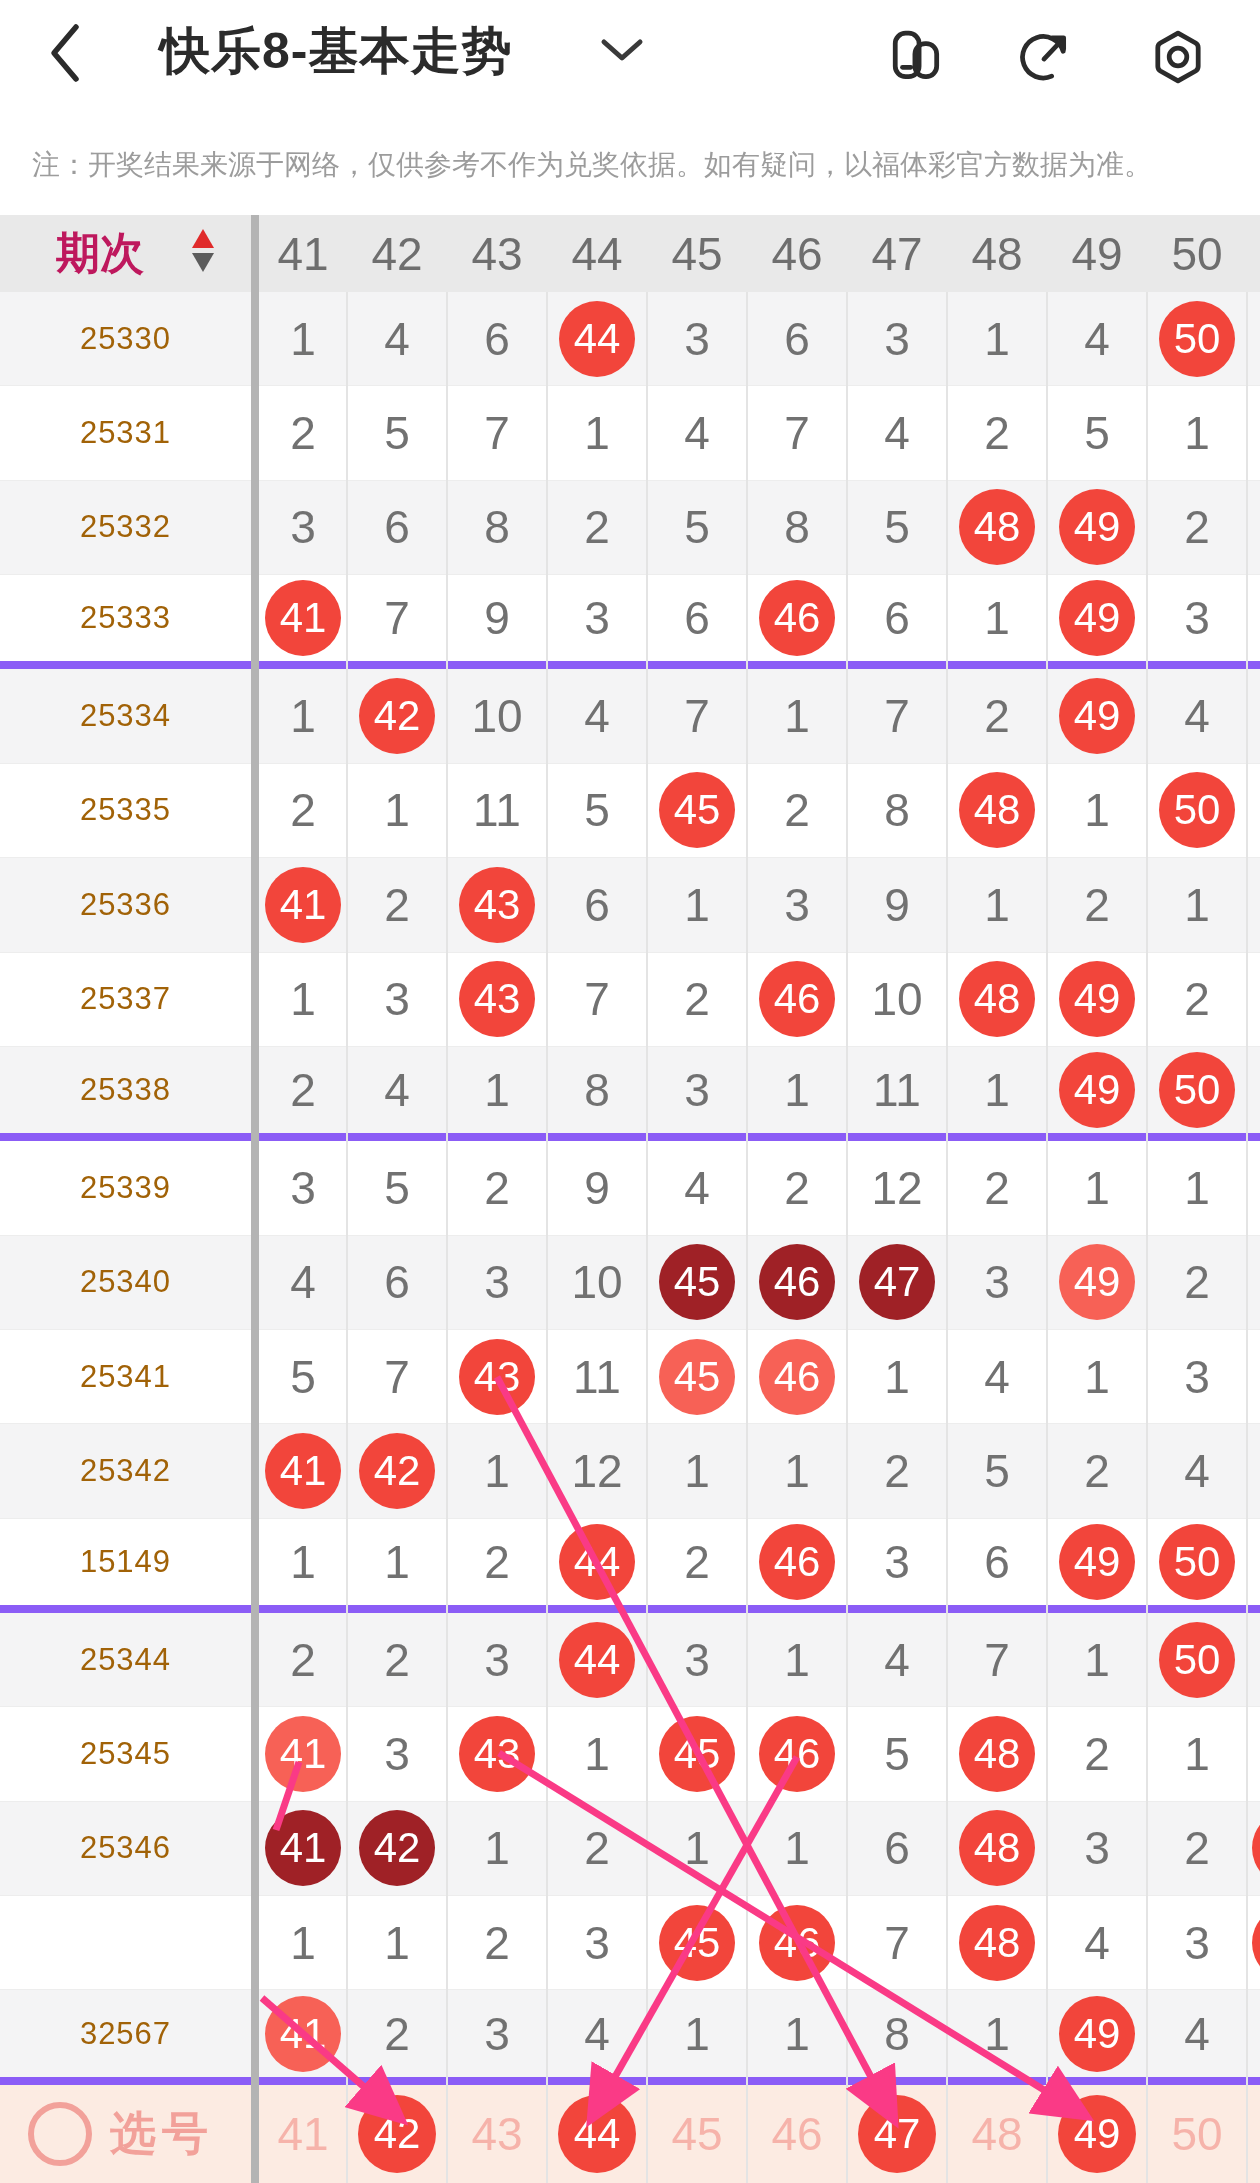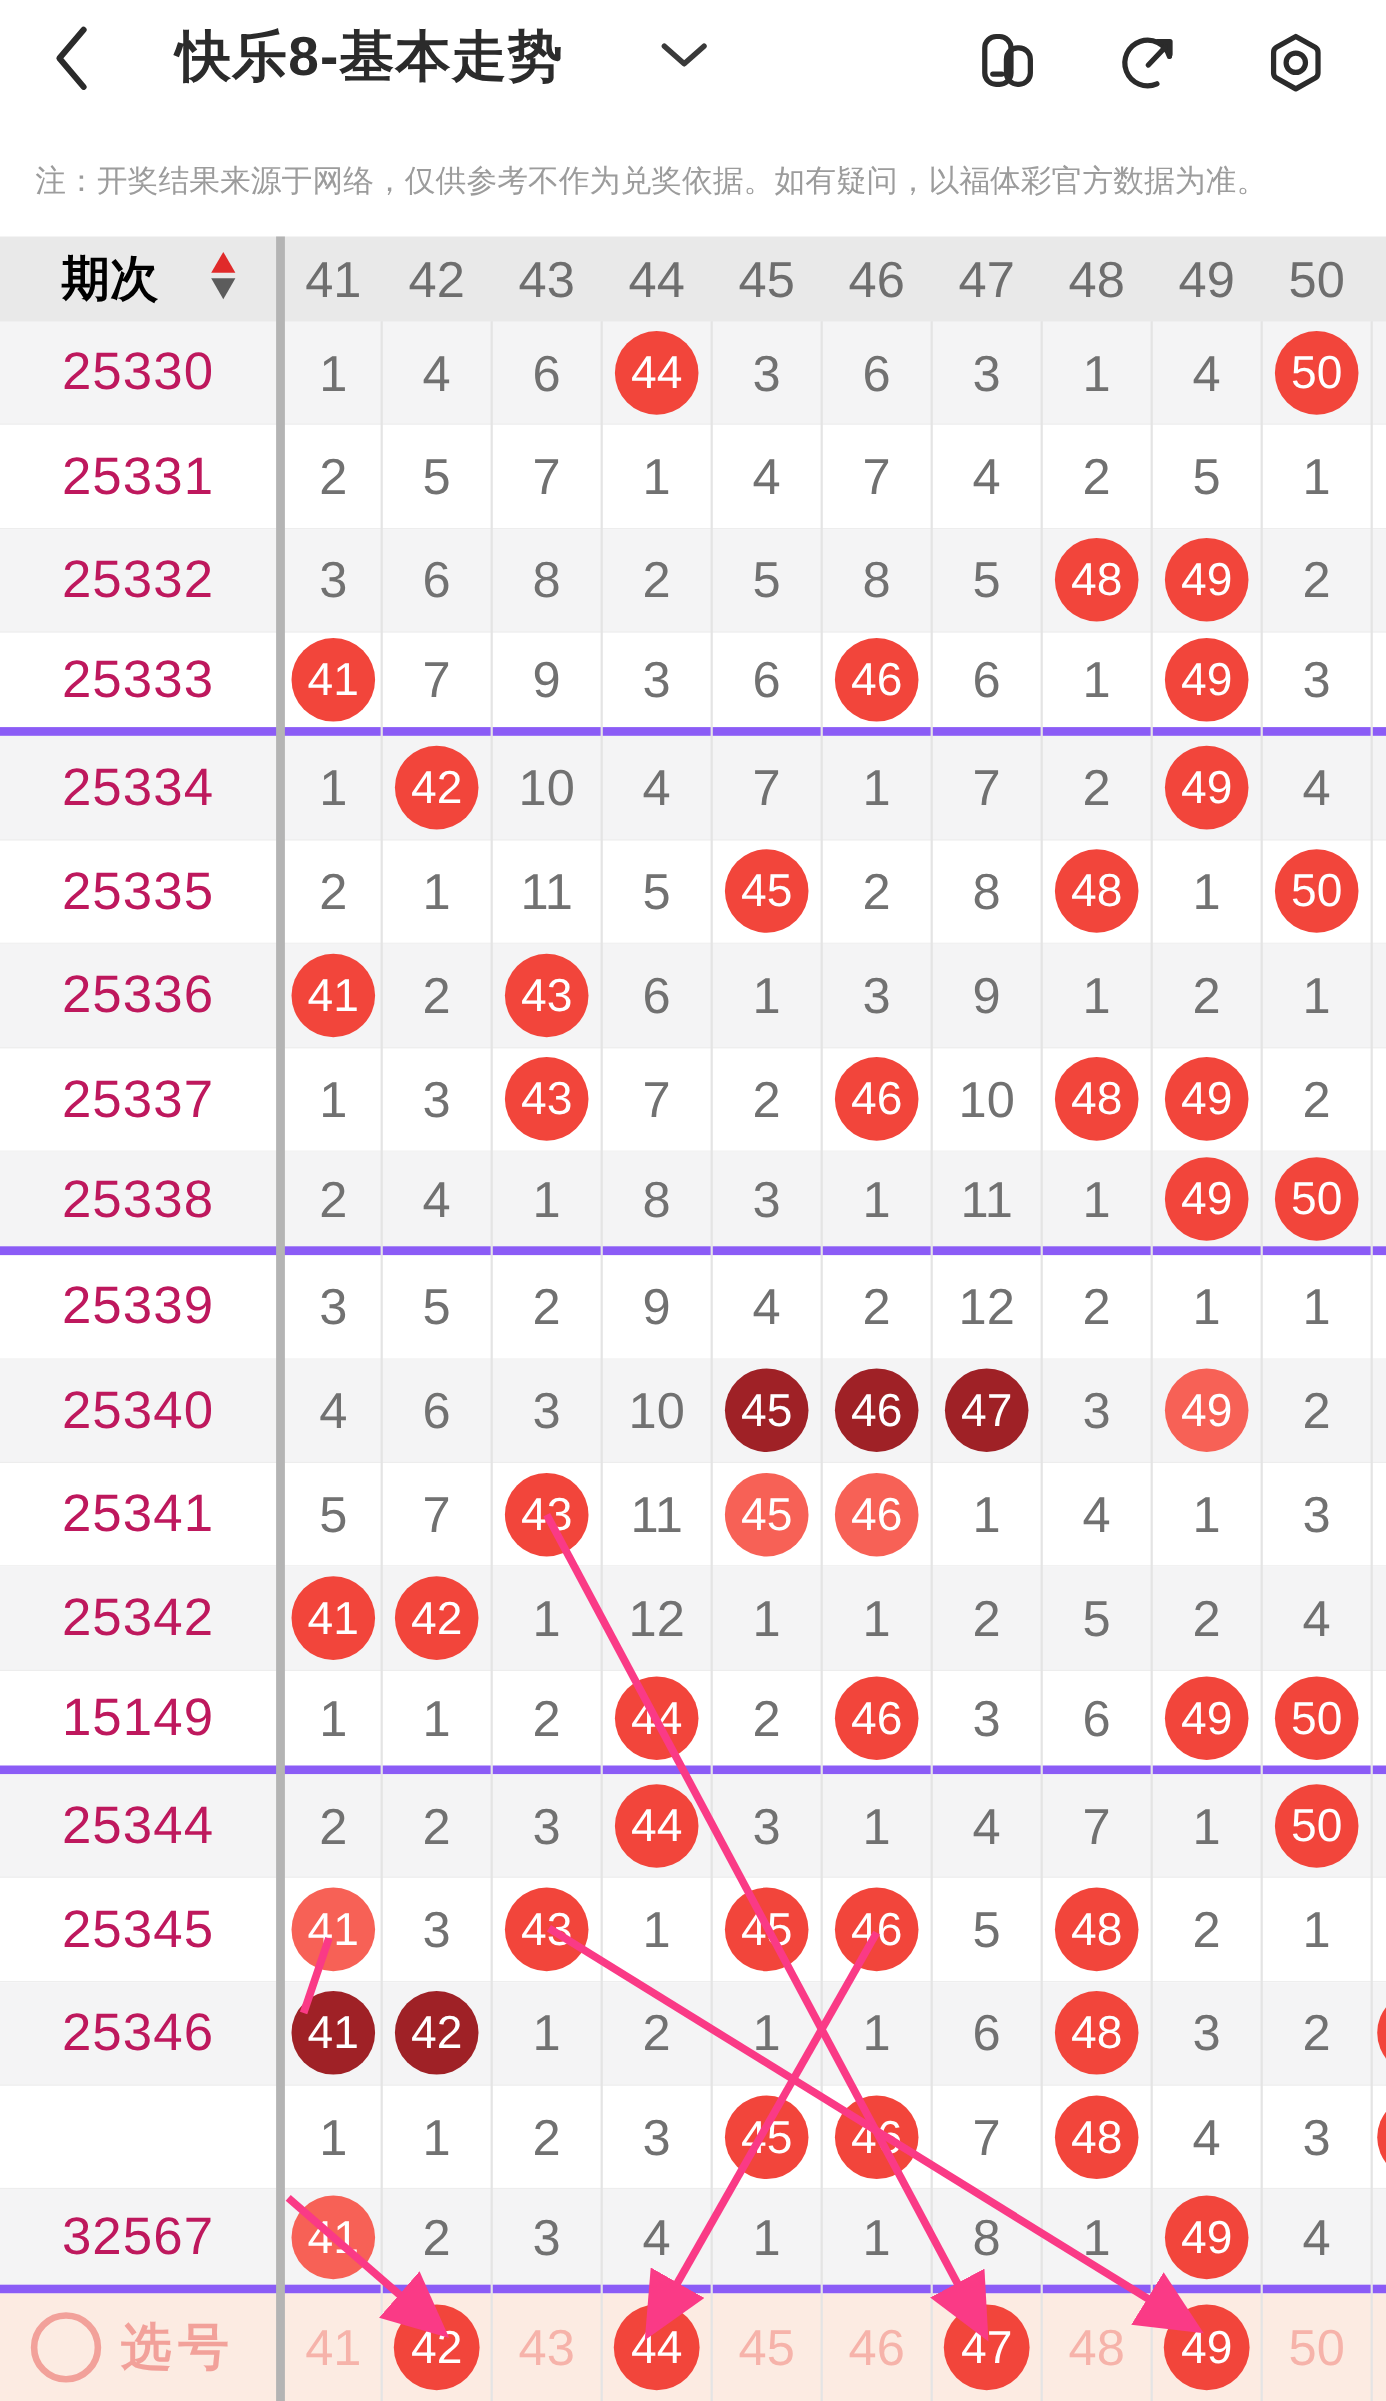--- a/index.html
+++ b/index.html
@@ -11,32 +11,32 @@
   .nav-title{position:absolute;left:160px;top:18px;font-size:50px;font-weight:bold;color:#2b2b2b;letter-spacing:1px;}
   .title-caret{position:absolute;left:598px;top:36px;width:48px;height:28px;}
   .nav-icon{position:absolute;top:28px;width:58px;height:58px;}
   #icon1{left:888px;} #icon2{left:1016px;} #icon3{left:1149px;}
   
   .disclaimer{position:absolute;left:32px;top:146px;width:1210px;font-size:28px;color:#9c9c9c;letter-spacing:0px;}
   
   .table-area{position:absolute;left:0;top:215px;width:1260px;height:1968px;}
   .head-row{position:absolute;left:0;top:0;width:1260px;height:77px;background:#e9e9e9;border-bottom:1px solid #d9d9d9;}
   .head-period{position:absolute;left:0;top:0;width:200px;height:77px;display:flex;align-items:center;justify-content:center;
-               font-size:44px;font-weight:600;color:#000000;}
+               font-size:44px;font-weight:600;color:#be185d;}
   .sort-wrap{position:absolute;left:192px;top:14px;width:22px;height:50px;}
   .tri-up{width:0;height:0;border-left:11px solid transparent;border-right:11px solid transparent;border-bottom:19px solid #e02a2a;}
   .tri-down{margin-top:5px;width:0;height:0;border-left:11px solid transparent;border-right:11px solid transparent;border-top:19px solid #5c5c5c;}
   .head-num{position:absolute;top:0;height:77px;width:100px;margin-left:-50px;display:flex;align-items:center;justify-content:center;
             font-size:46px;color:#6e6e6e;}
   .rows-wrap{position:absolute;left:0;top:77px;width:1260px;}
   .trow{position:relative;width:1260px;height:94.37px;box-sizing:border-box;border-bottom:1px solid #ededed;}
   .trow.dark-sep{border-bottom:8px solid #8b5cf6;}
   .trow.alt{background:#f4f4f5;}
   .period-label{position:absolute;left:0;top:0;width:251px;height:100%;display:flex;align-items:center;justify-content:center;
-                font-size:48px;color:#be185d;letter-spacing:1px;}
+                font-size:31px;color:#a16207;letter-spacing:1px;}
   .cellnum{position:absolute;top:50%;width:100px;margin-left:-50px;transform:translateY(-50%);
            text-align:center;font-size:46px;color:#717171;z-index:2;}
   .ball{position:absolute;top:50%;width:76px;height:76px;margin-left:-38px;transform:translateY(-50%);
         border-radius:50%;display:flex;align-items:center;justify-content:center;
         font-size:42px;color:#fff;z-index:3;}
   .vline{position:absolute;width:2px;background:#e4e4e4;z-index:1;}
   .vthick{position:absolute;left:251px;top:0;width:8px;height:1968px;background:#b4b4b4;z-index:4;}
   
   .pick-row{position:absolute;left:0;top:1870px;width:1260px;height:98px;background:#fcebe2;}
   .pick-ring{position:absolute;left:28px;top:17px;width:52px;height:52px;border:6px solid #f2a19a;border-radius:50%;}

